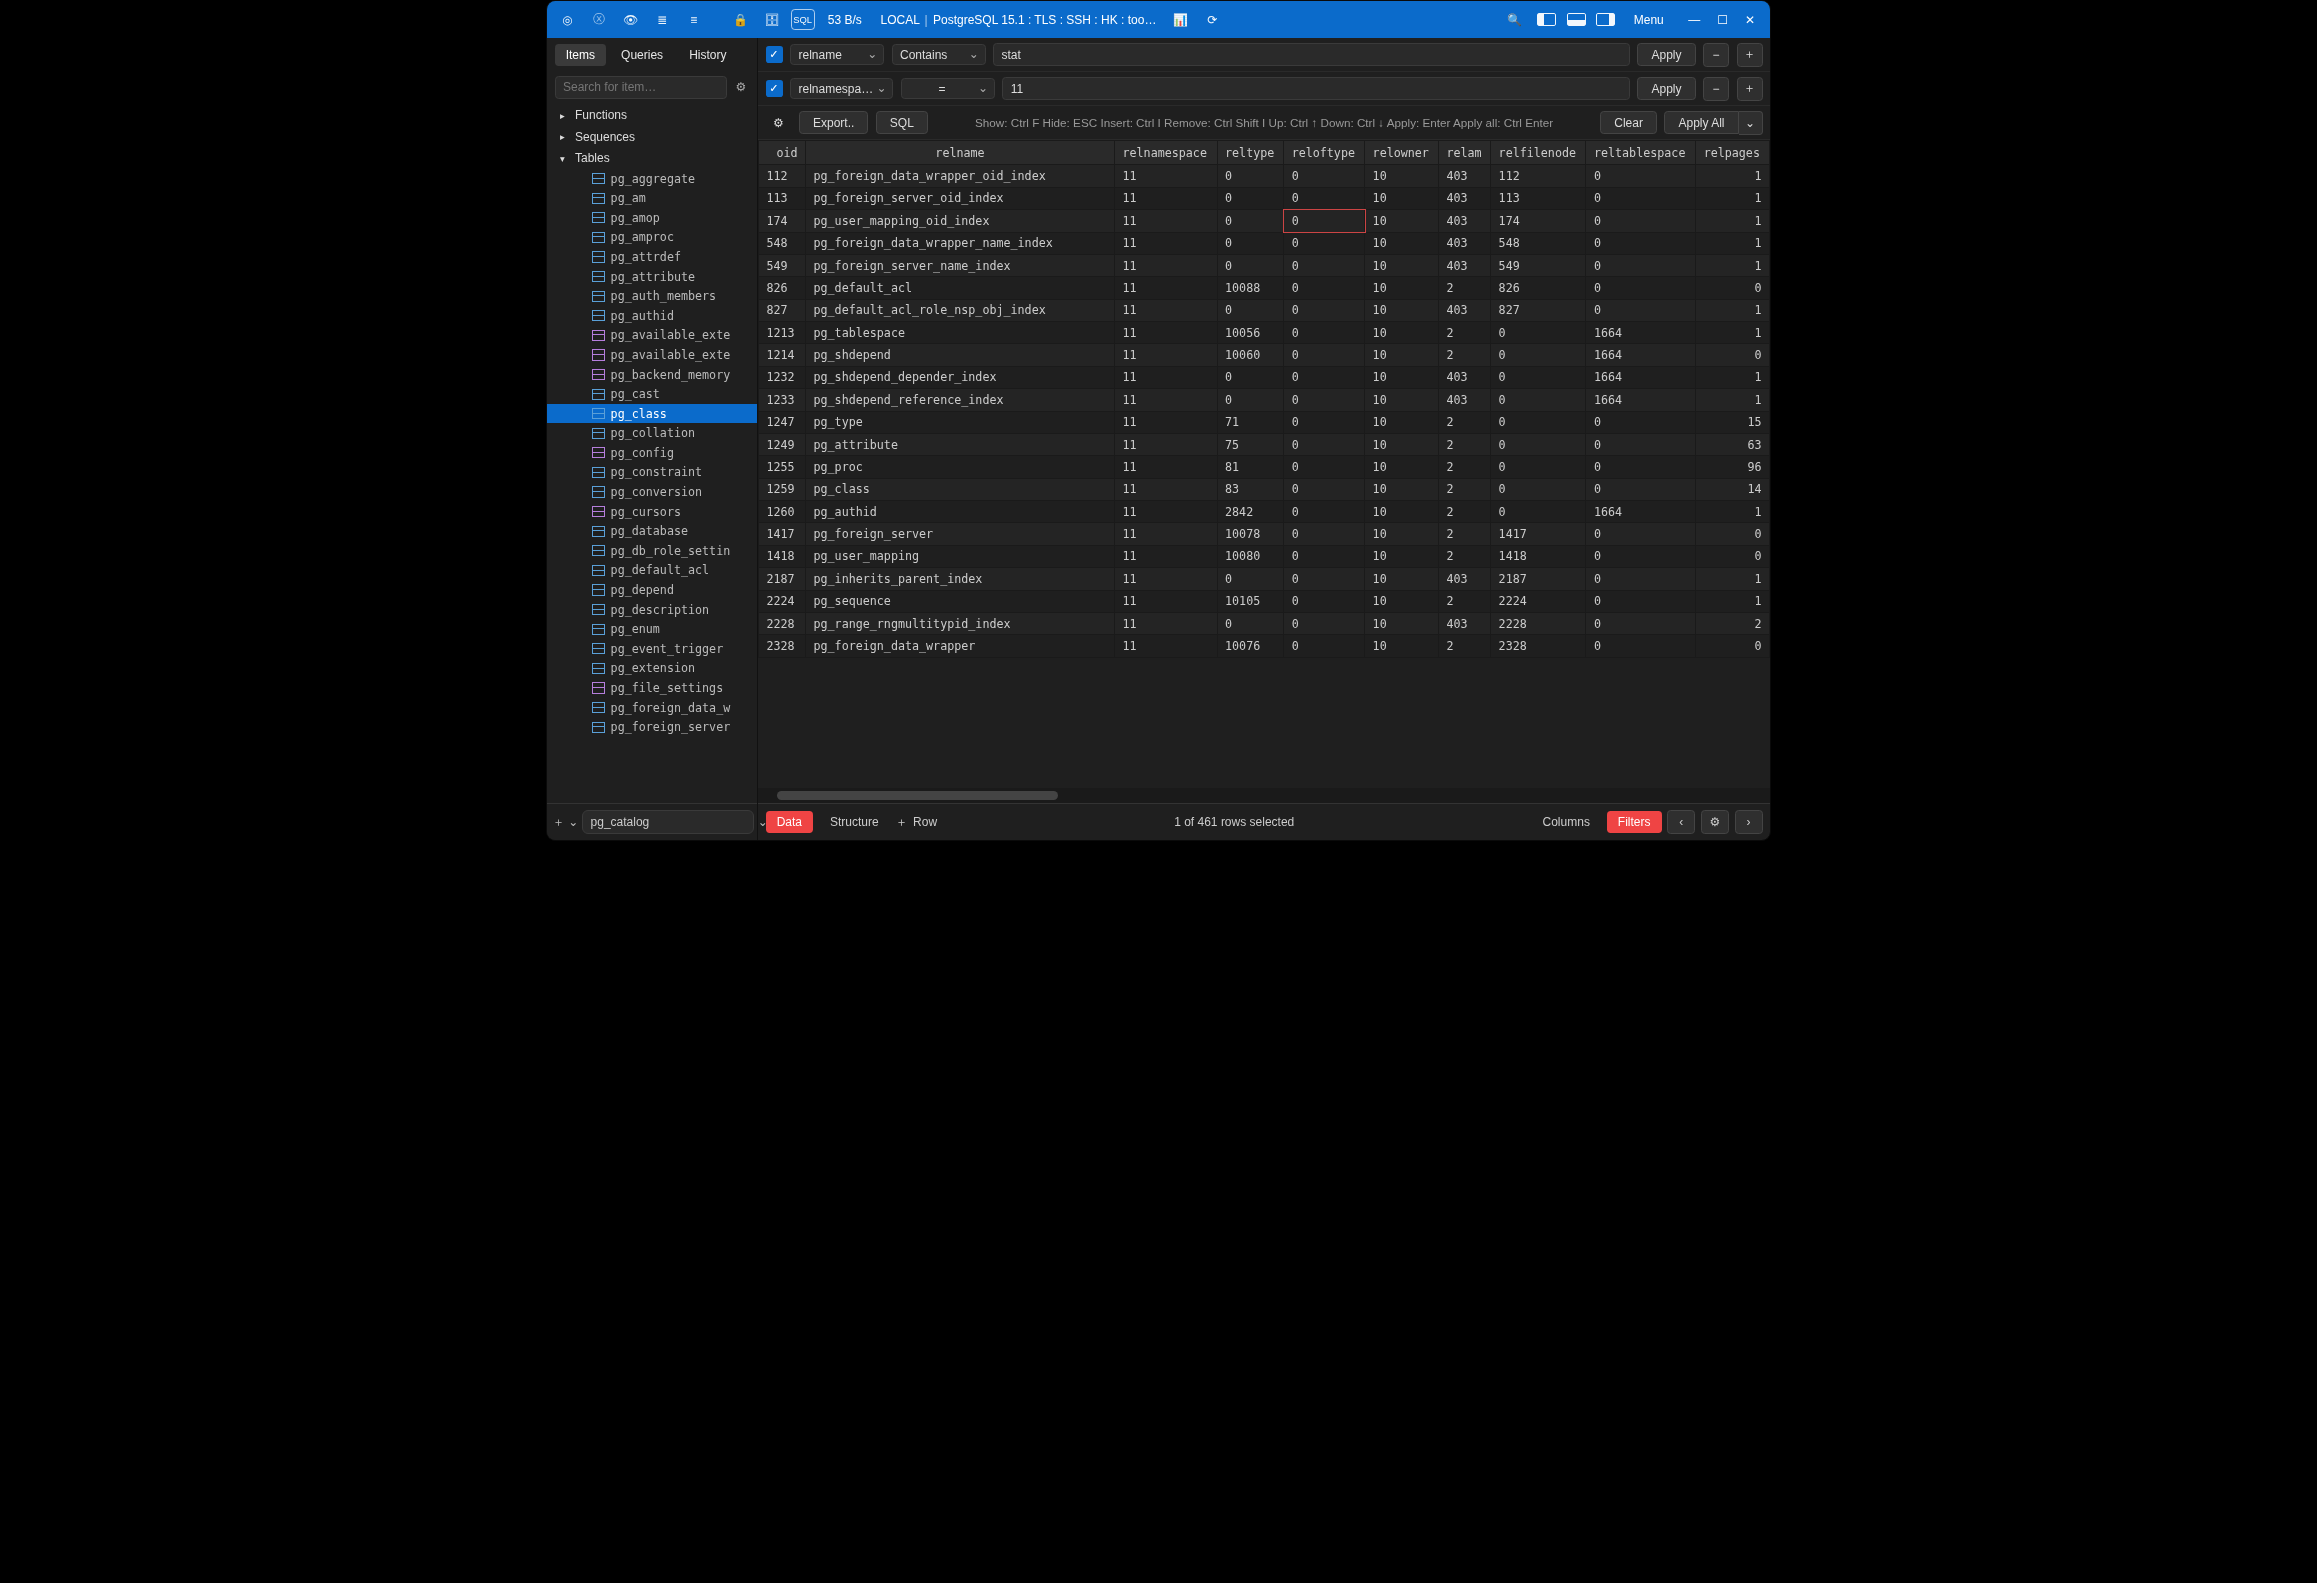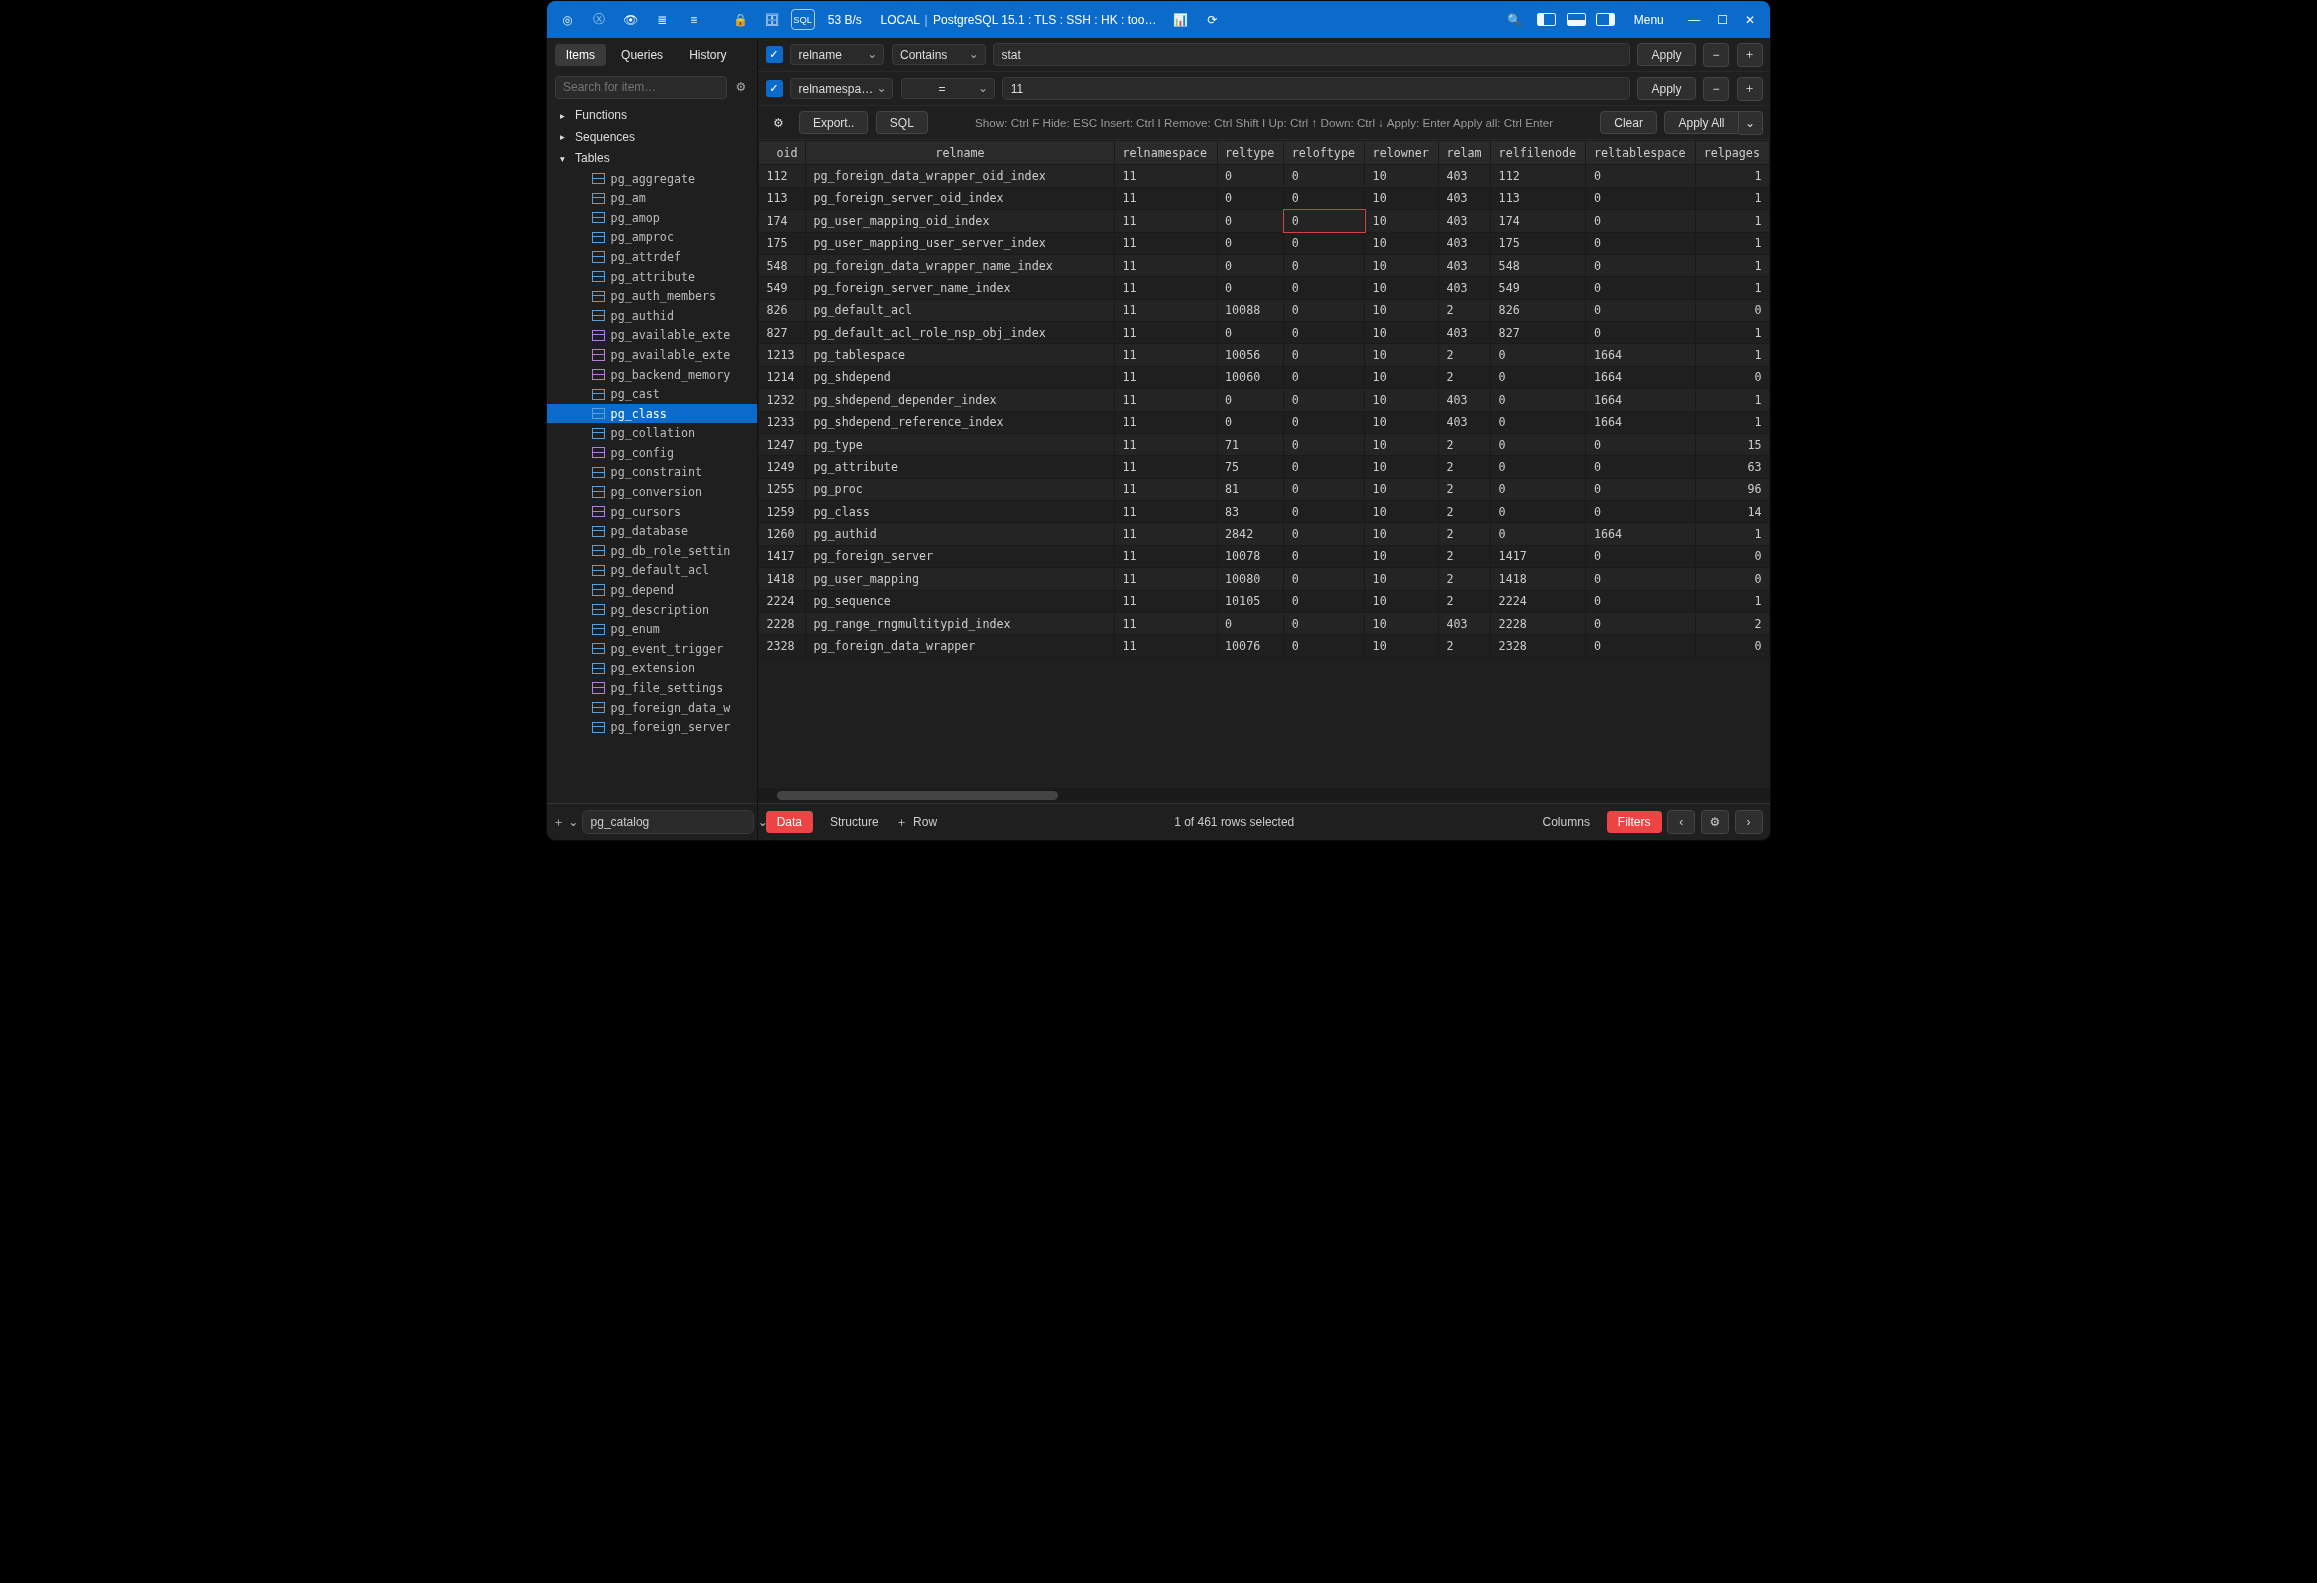--- a/index.html
+++ b/index.html
@@ -349,32 +349,20 @@
                 <td>11</td>
                 <td>0</td>
                 <td class="cell-highlight">0</td>
                 <td>10</td>
                 <td>403</td>
                 <td>174</td>
                 <td>0</td>
                 <td class="num">1</td>
               </tr>
               <tr>
-                <td>175</td>
-                <td>pg_user_mapping_user_server_index</td>
-                <td>11</td>
-                <td>0</td>
-                <td>0</td>
-                <td>10</td>
-                <td>403</td>
-                <td>175</td>
-                <td>0</td>
-                <td class="num">1</td>
-              </tr>
-              <tr>
                 <td>548</td>
                 <td>pg_foreign_data_wrapper_name_index</td>
                 <td>11</td>
                 <td>0</td>
                 <td>0</td>
                 <td>10</td>
                 <td>403</td>
                 <td>548</td>
                 <td>0</td>
                 <td class="num">1</td>
@@ -539,20 +527,32 @@
                 <td>1418</td>
                 <td>pg_user_mapping</td>
                 <td>11</td>
                 <td>10080</td>
                 <td>0</td>
                 <td>10</td>
                 <td>2</td>
                 <td>1418</td>
                 <td>0</td>
                 <td class="num">0</td>
+              </tr>
+              <tr>
+                <td>2187</td>
+                <td>pg_inherits_parent_index</td>
+                <td>11</td>
+                <td>0</td>
+                <td>0</td>
+                <td>10</td>
+                <td>403</td>
+                <td>2187</td>
+                <td>0</td>
+                <td class="num">1</td>
               </tr>
               <tr>
                 <td>2224</td>
                 <td>pg_sequence</td>
                 <td>11</td>
                 <td>10105</td>
                 <td>0</td>
                 <td>10</td>
                 <td>2</td>
                 <td>2224</td>

